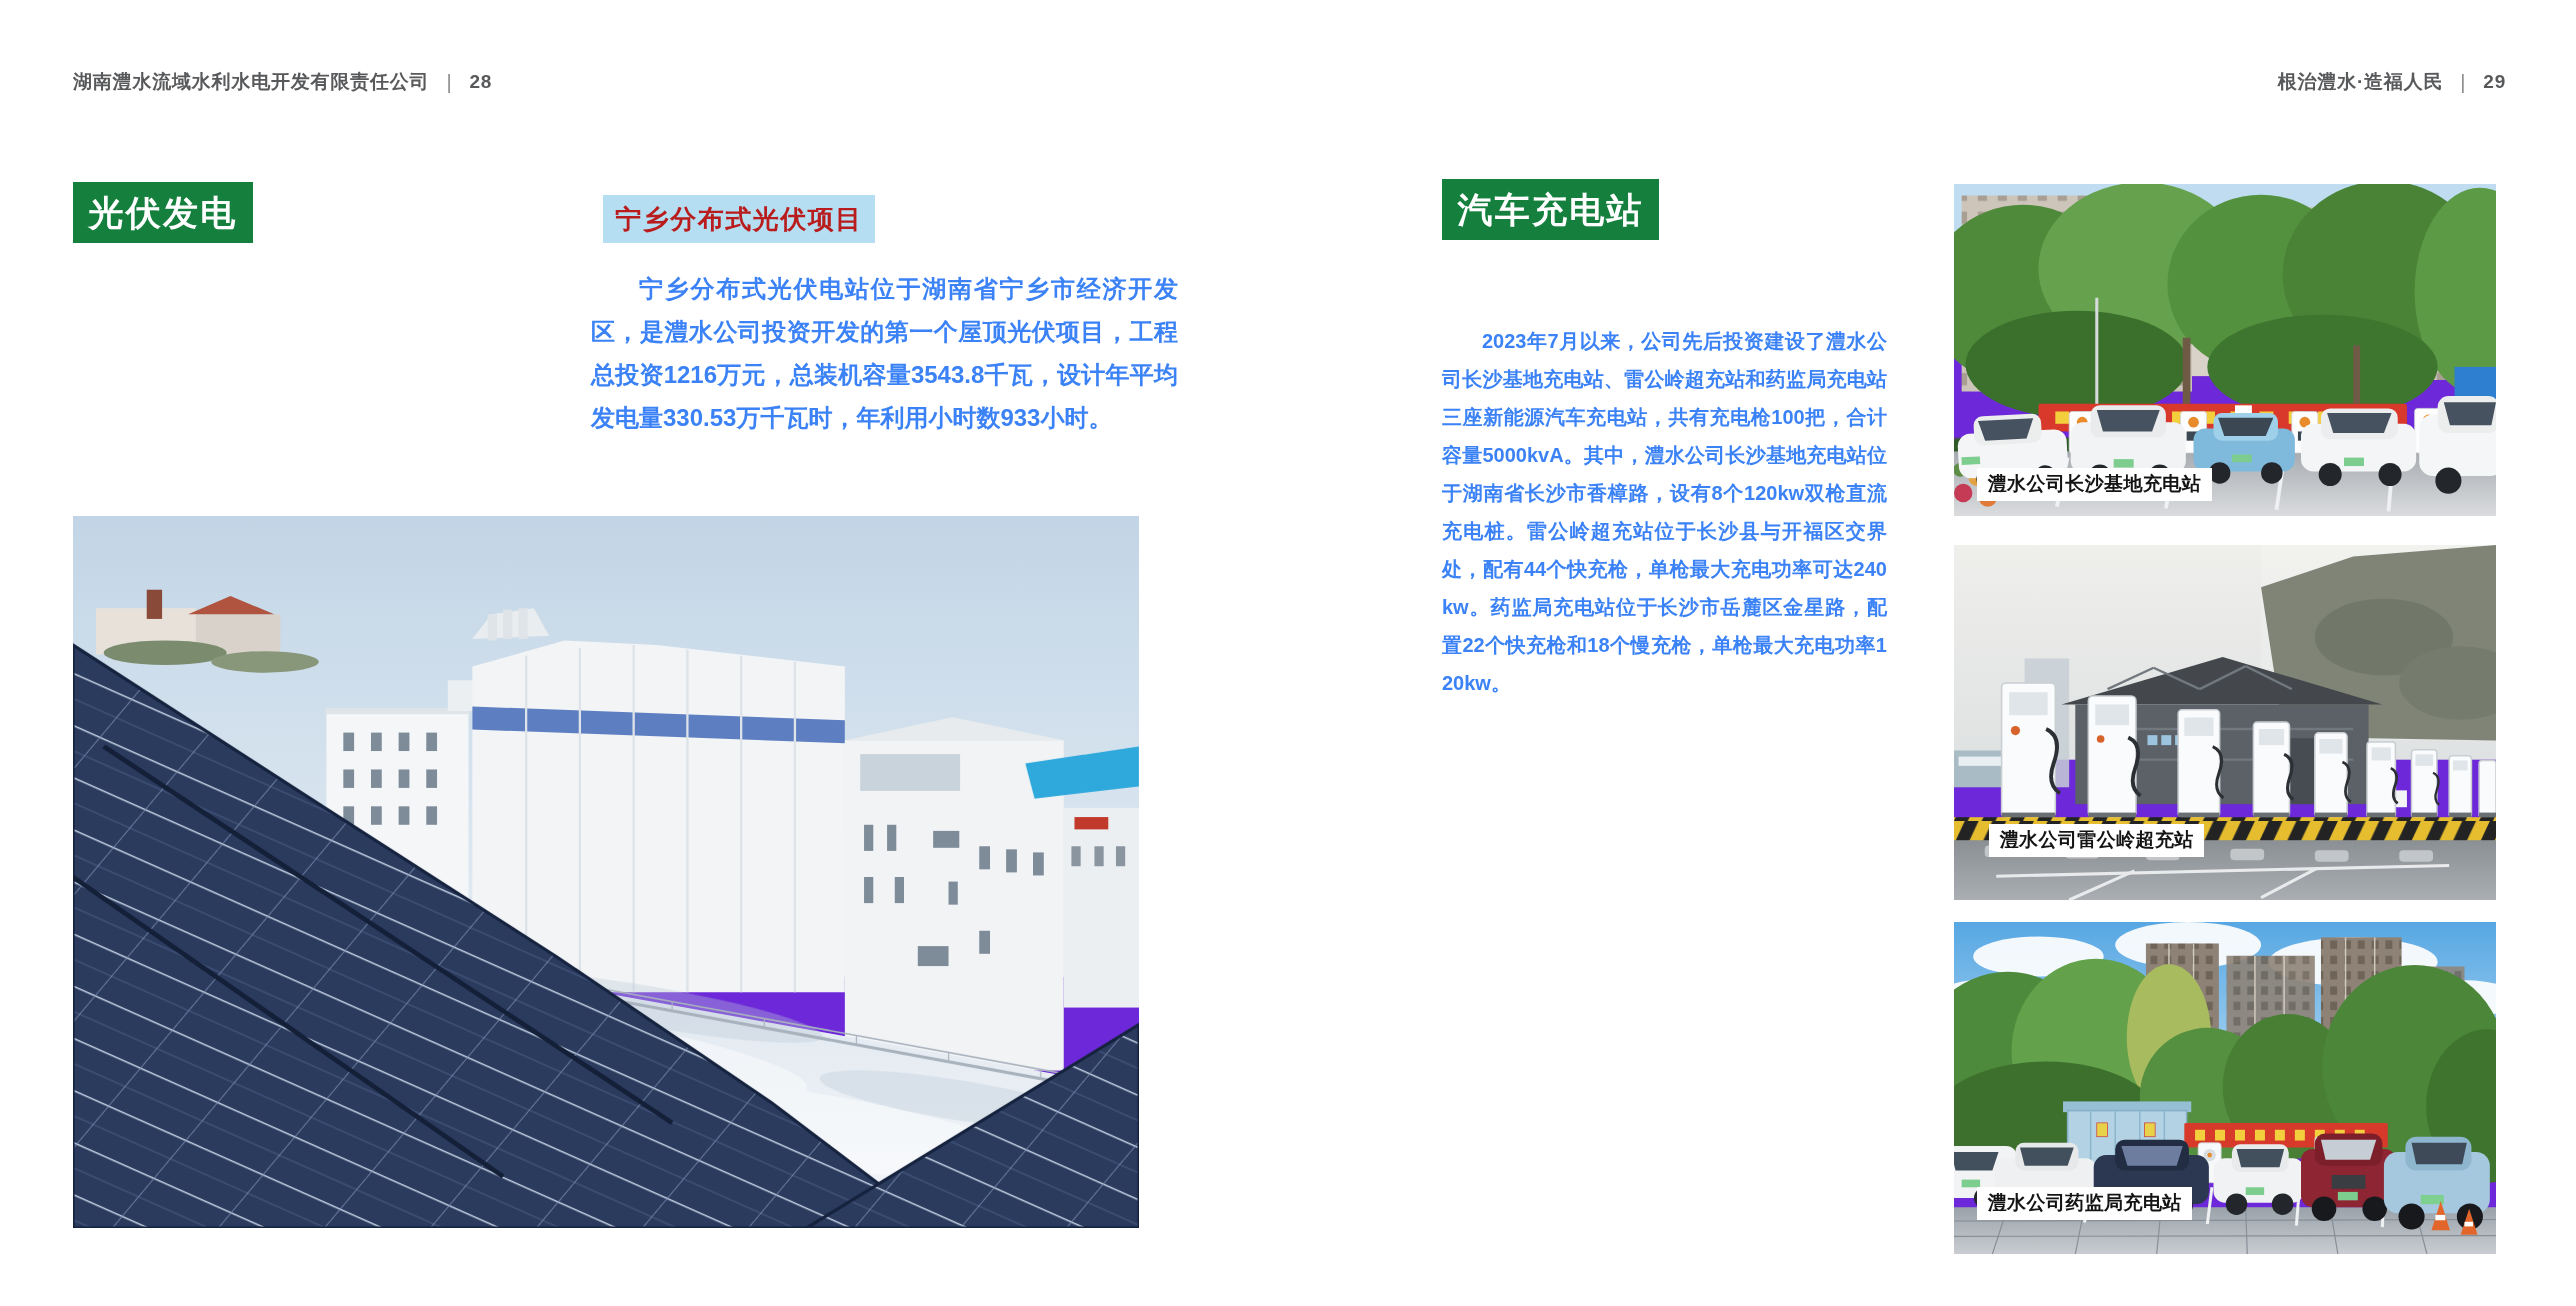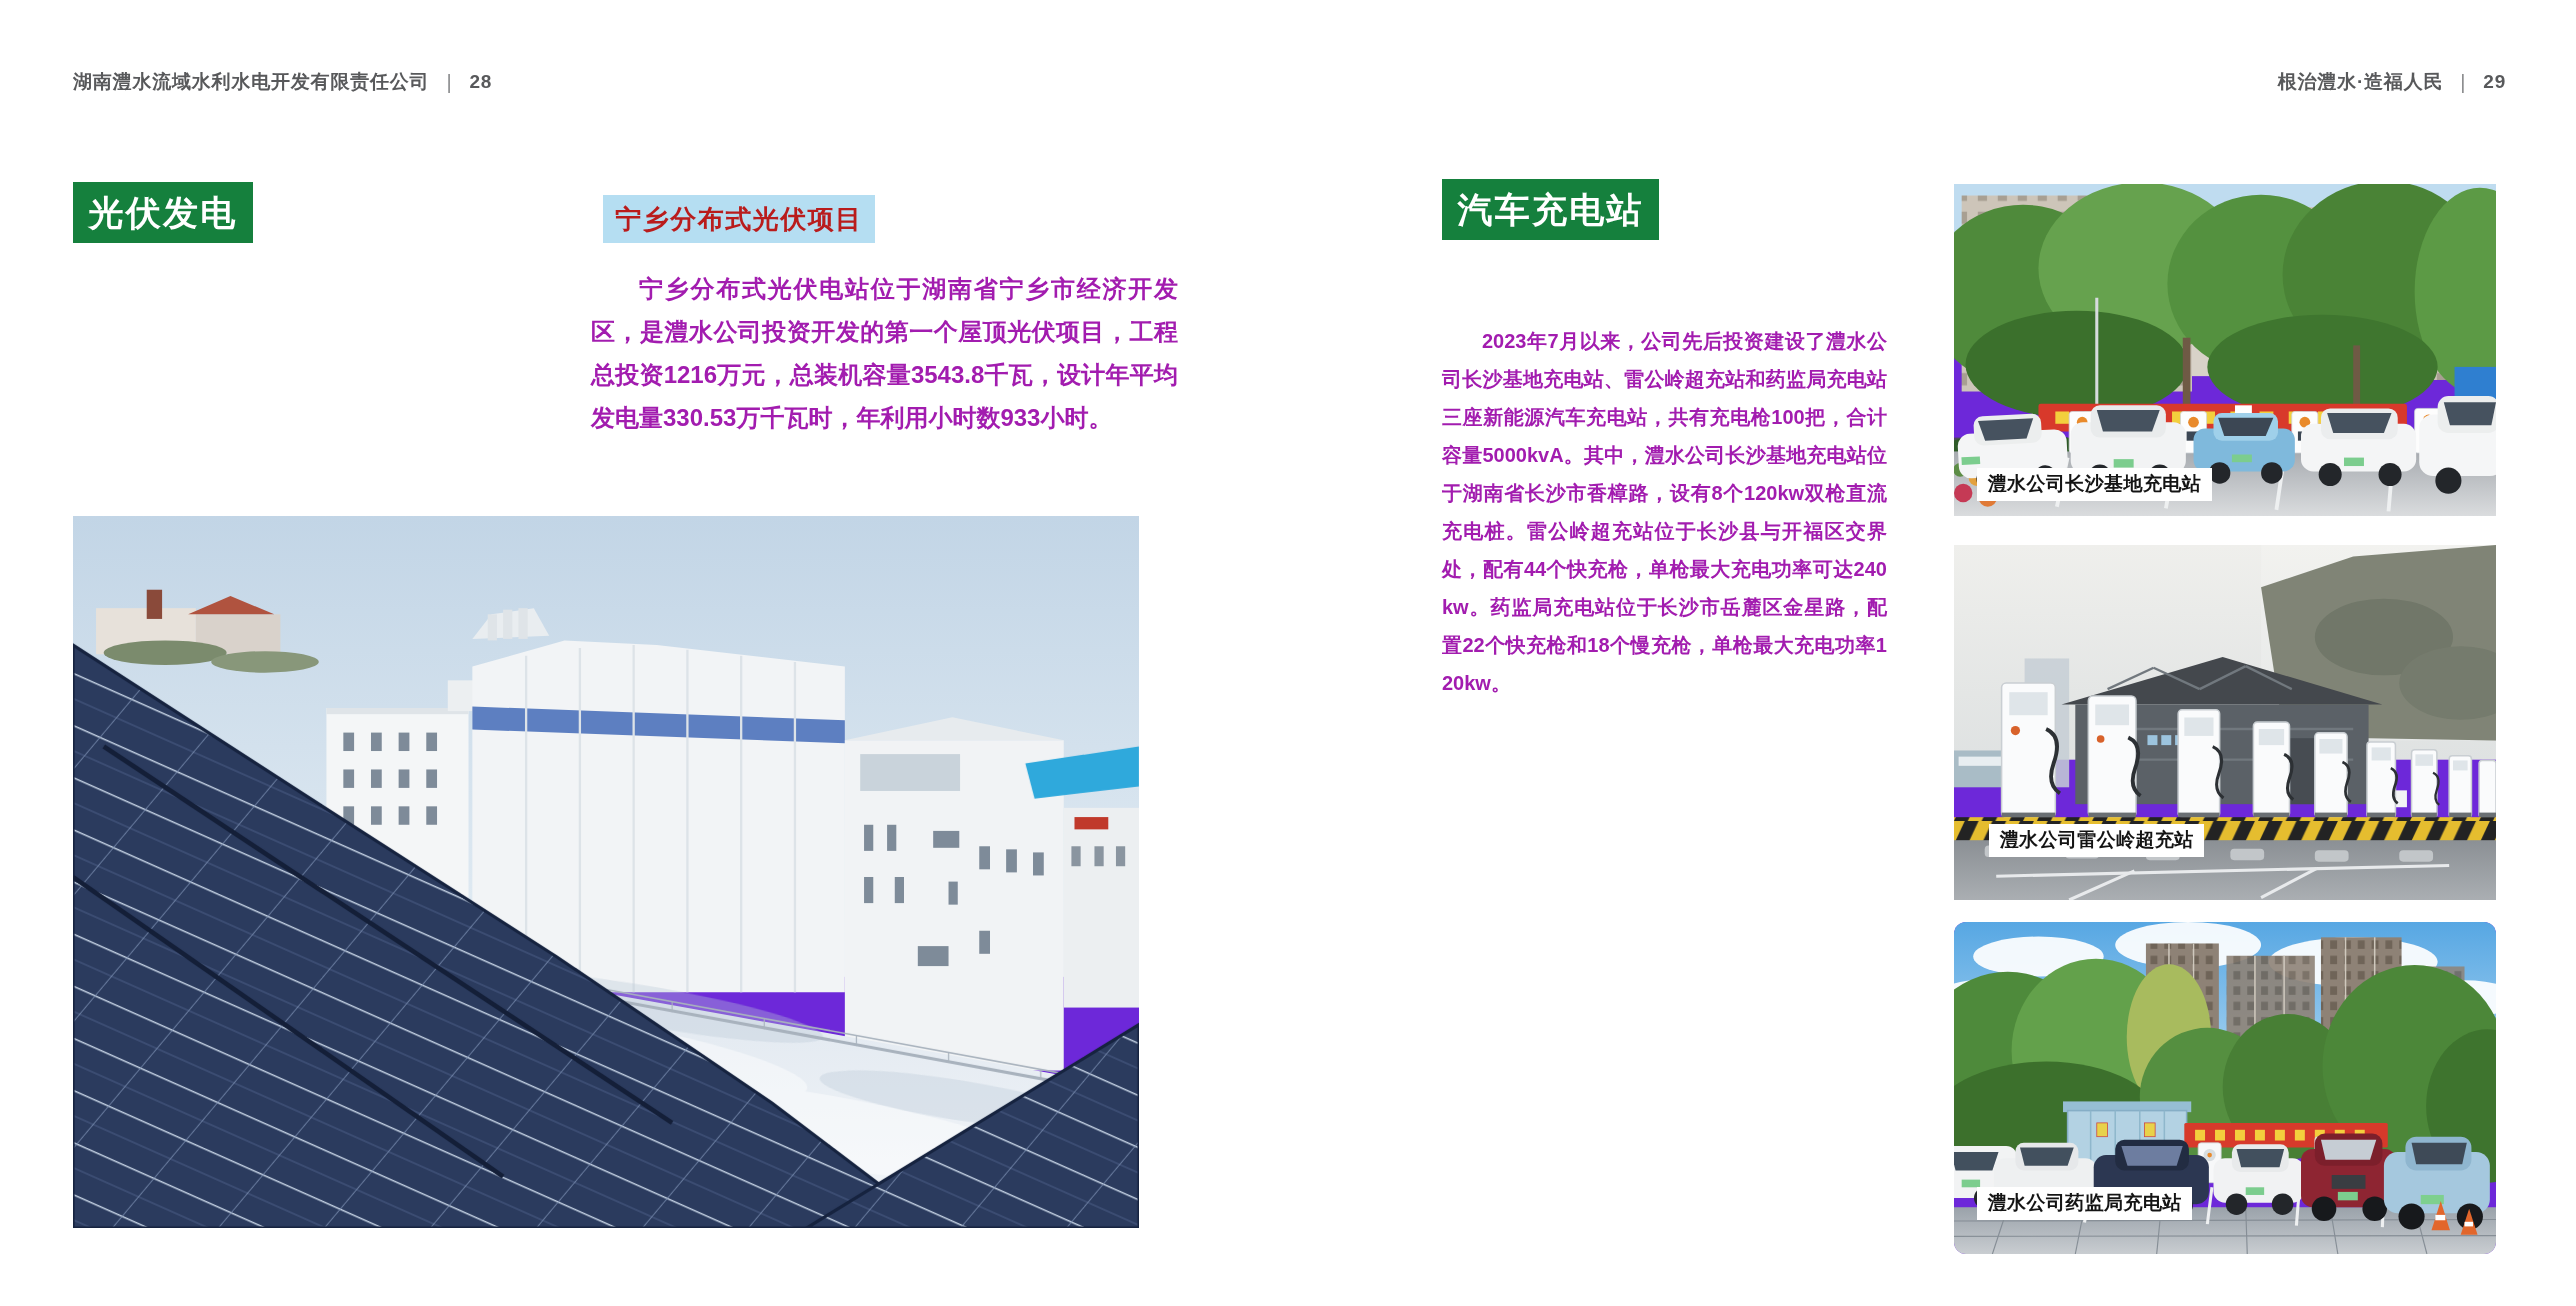--- a/index.html
+++ b/index.html
@@ -15,31 +15,31 @@
   .runhead .sep{color:#8a8b8d;font-weight:normal;font-size:20px;}
   
   .title-box{position:absolute;background:#15803d;color:#ffffff;font-weight:bold;
     font-size:35px;letter-spacing:2.3px;height:61px;line-height:61px;padding:0 15.4px;}
   .title-box.pv{left:73px;top:182px;}
   .title-box.ev{left:1442px;top:179px;}
   
   .subtitle{position:absolute;left:603px;top:195px;background:#b5def2;color:#b91c1c;
     font-weight:bold;font-size:26px;letter-spacing:1.5px;height:48px;line-height:48px;padding:0 12.3px;}
   
-  .para{position:absolute;text-align:justify;font-weight:bold;color:#a21caf;
+  .para{position:absolute;text-align:justify;font-weight:bold;color:#3b82f6;
     text-indent:2em;word-break:break-all;}
   .para.pv{left:591px;top:267px;width:587px;font-size:24px;line-height:43px;}
   .para.ev{left:1442px;top:322px;width:445px;font-size:20px;line-height:38px;}
   
   .photo{position:absolute;overflow:hidden;background:#6d28d9;}
   .photo svg{display:block;width:100%;height:100%;}
   .photo-left{left:73px;top:516px;width:1066px;height:712px;}
   .photo-r1{left:1954px;top:184px;width:542px;height:332px;}
   .photo-r2{left:1954px;top:545px;width:542px;height:355px;}
-  .photo-r3{left:1954px;top:922px;width:542px;height:332px;border-radius:12px;}
+  .photo-r3{left:1954px;top:922px;width:542px;height:332px;}
   .caption{position:absolute;left:23px;background:#ffffff;color:#141414;font-weight:bold;
     font-size:19px;letter-spacing:0.4px;padding:6.1px 10.7px;white-space:nowrap;line-height:1.1;}
   .photo-r1 .caption{bottom:15.4px;}
   .photo-r2 .caption{bottom:43px;margin-left:12px;}
   .photo-r3 .caption{bottom:34px;}
 </style>
 </head>
 <body>
 
 <div class="canvas">

